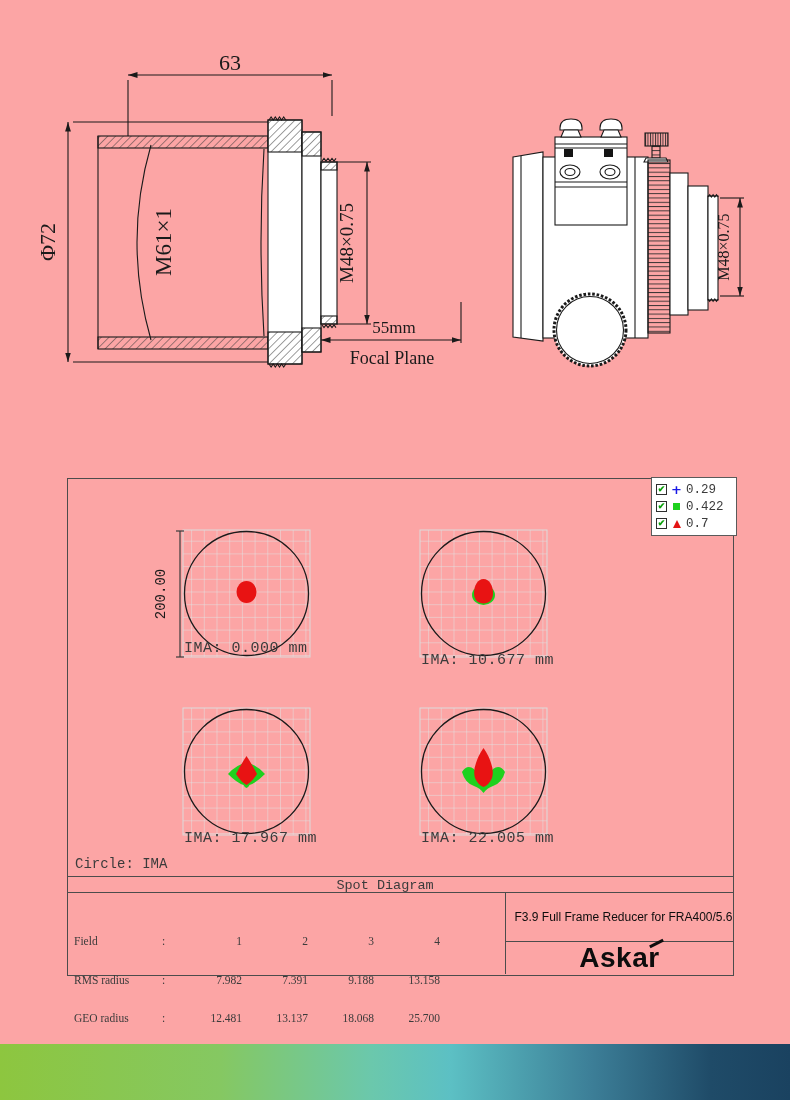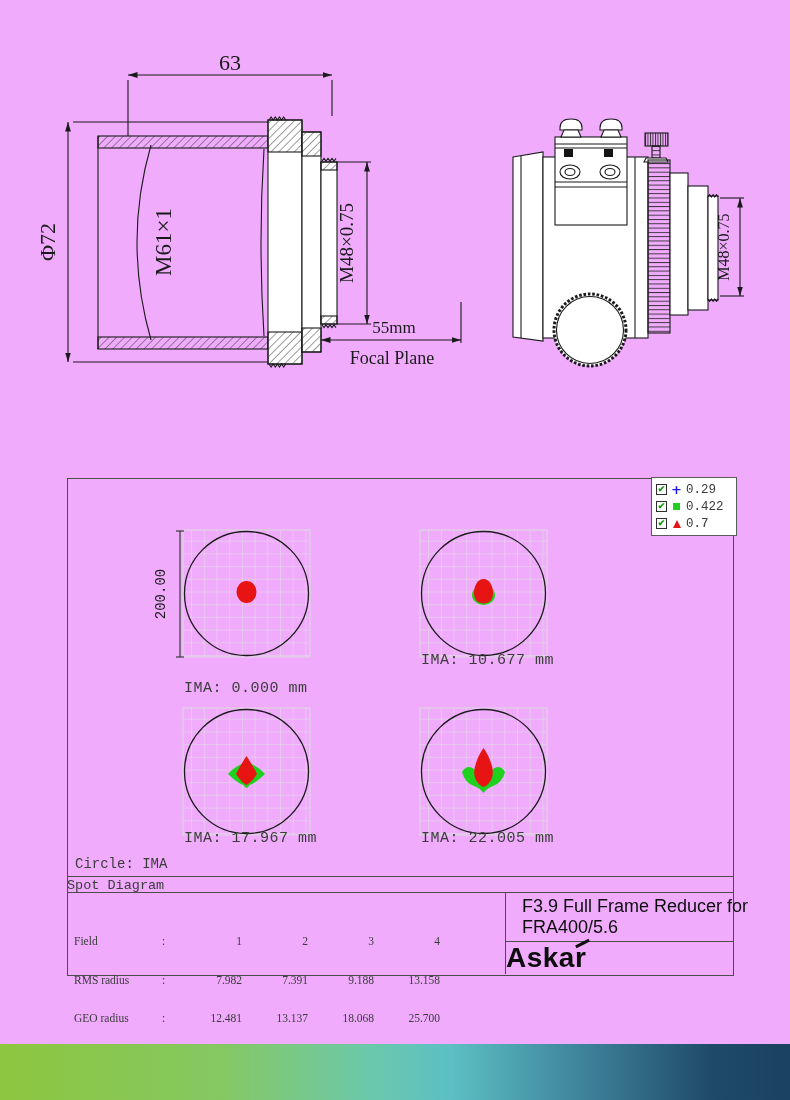--- a/index.html
+++ b/index.html
@@ -1,16 +1,16 @@
 <!DOCTYPE html>
 <html><head>
 <meta charset="utf-8">
 <style>
   html,body{margin:0;padding:0;background:#fff;}
-  .sheet{position:relative;width:790px;height:1100px;background:#f0abfc;overflow:hidden;
+  .sheet{position:relative;width:790px;height:1100px;background:#fca5a5;overflow:hidden;
          font-family:"Liberation Sans",sans-serif;}
   .abs{position:absolute;}
   svg text{fill:#1a1a1a;}
   .cadtxt{font-family:"Liberation Serif",serif;}
   .mono{font-family:"Liberation Mono","DejaVu Sans Mono",monospace;color:#3b3b3b;white-space:pre;}
   
   .frame{position:absolute;border:1.4px solid #4c4c4c;background:transparent;}
   .hline{position:absolute;border-top:1.4px solid #4c4c4c;height:0;}
   .vline{position:absolute;border-left:1.4px solid #4c4c4c;width:0;}
   .ima{position:absolute;font-size:15px;letter-spacing:.5px;}
@@ -26,24 +26,24 @@
   .sym-tri{width:0;height:0;border-left:4.5px solid transparent;border-right:4.5px solid transparent;
            border-bottom:8px solid #e41414;}
   
   .ttext{position:absolute;left:74px;top:910px;font-size:11.5px;line-height:12.7px;color:#3b3b3b;}
   .trow{display:flex;font-family:Liberation Serif, serif;}
   .tlabel{display:inline-block;width:88px;}
   .tcolon{display:inline-block;width:14px;}
   .tcell{display:inline-block;width:66px;text-align:right;}
   .tfootgap{display:inline-block;width:40px;}
   
-  .tb-product{position:absolute;left:522px;top:892px;width:227px;height:49px;display:flex;
-              align-items:center;justify-content:center;font-size:18px;color:#0d0d0d;}
+  .tb-product{position:absolute;left:510px;top:892px;width:227px;height:49px;display:flex;
+              align-items:center;justify-content:center;font-size:12px;color:#0d0d0d;}
   .tb-brand{position:absolute;left:506px;top:941px;width:227px;height:33px;display:flex;
-            align-items:center;}
+            align-items:center;justify-content:center;}
   .brandwrap{position:relative;font-weight:bold;font-size:28px;letter-spacing:.5px;color:#0d0d0d;}
   .brand-accent{position:absolute;right:-4px;top:0px;width:15px;height:3px;background:#0d0d0d;
                 transform:rotate(-27deg);}
   .footer{position:absolute;left:0;top:1044px;width:790px;height:56px;
     background:linear-gradient(to right,#8dc63f 0%,#85c862 28%,#6bc8ac 47%,#5cc0c4 57%,#3c7e97 75%,#1f4b68 90%,#1a4260 100%);}
 </style>
 </head>
 <body>
 
 <div class="sheet">
@@ -229,27 +229,27 @@
 
   <svg class="abs" style="left:390px;top:706px" width="170" height="134" viewBox="0 0 170 134">
     <rect x="30" y="2" width="127" height="127" fill="url(#grid)" stroke="#dcdcdc" stroke-width="1"></rect>
     <circle cx="93.5" cy="65.5" r="62" fill="none" stroke="#1a1a1a" stroke-width="1.3"></circle>
     <g>
       <path d="M72,66 Q77,58 84,63 L90,70 Q93.5,73 97,70 L103,63 Q110,58 115,66 Q112,77 103,80 Q97,82 93.5,87 Q90,82 84,80 Q75,77 72,66 Z" fill="#1ed11e"></path>
       <path d="M93.5,42 Q99,50 101,57 Q104,65 102,72 Q99,79 93.5,81 Q88,79 85,72 Q83,65 86,57 Q88,50 93.5,42 Z" fill="#e81313"></path>
     </g>
   </svg>
 
-  <div class="abs ima mono" style="left:184px;top:680px">IMA: 0.000 mm</div>
+  <div class="abs ima mono" style="left:184px;top:640px">IMA: 0.000 mm</div>
   <div class="abs ima mono" style="left:421px;top:652px">IMA: 10.677 mm</div>
   <div class="abs ima mono" style="left:184px;top:830px">IMA: 17.967 mm</div>
   <div class="abs ima mono" style="left:421px;top:830px">IMA: 22.005 mm</div>
 
   <div class="abs mono" style="left:75px;top:856px;font-size:14px">Circle: IMA</div>
-  <div class="abs mono" style="left:67px;top:878px;width:666px;text-align:left;font-size:13.5px">Spot Diagram</div>
+  <div class="abs mono" style="left:52px;top:878px;width:666px;text-align:center;font-size:13.5px">Spot Diagram</div>
 
   <div class="ttext mono">
     <div class="trow">
       <span class="tlabel">Field</span>
       <span class="tcolon">:</span>
       <span class="tcell">1</span>
       <span class="tcell">2</span>
       <span class="tcell">3</span>
       <span class="tcell">4</span>
     </div>

